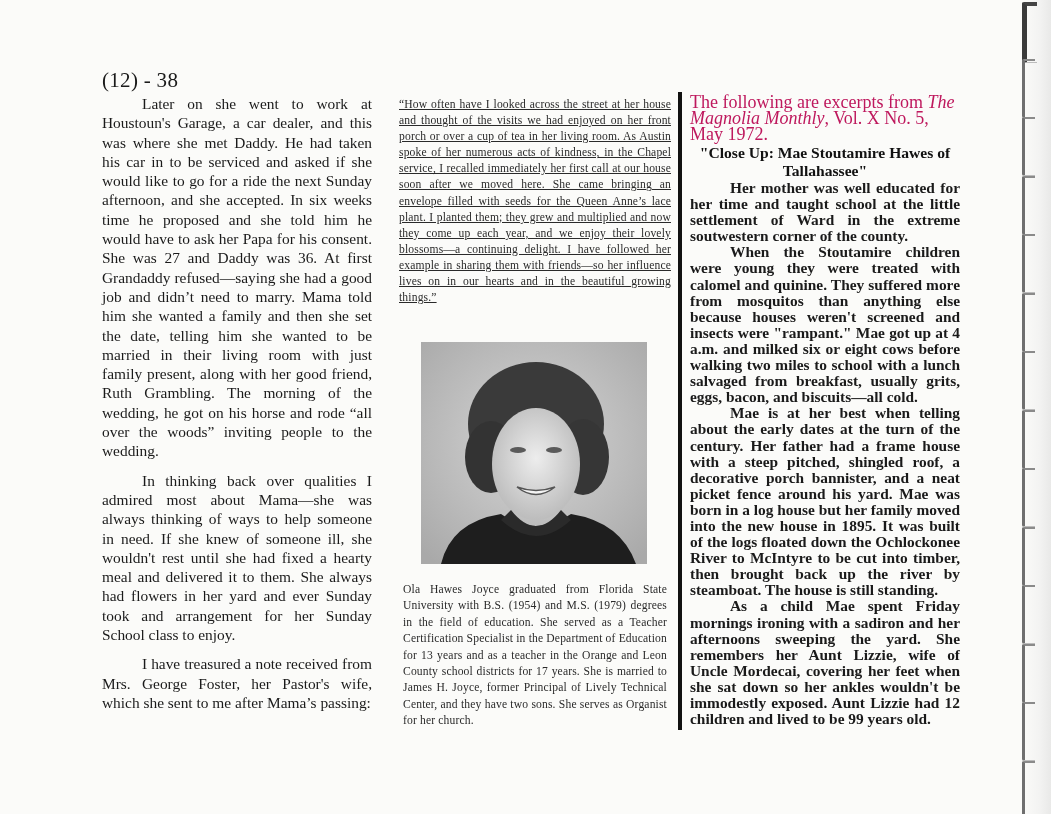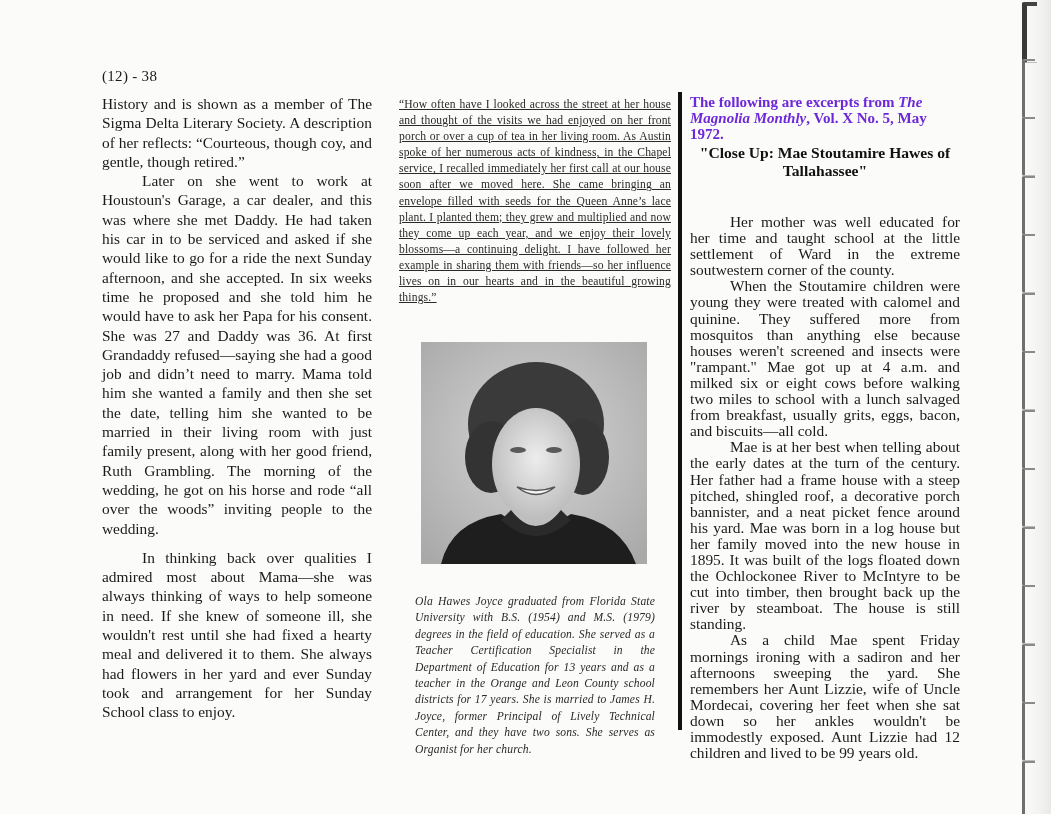--- a/index.html
+++ b/index.html
@@ -5,21 +5,21 @@
   html, body { margin: 0; padding: 0; }
   body {
     width: 1051px; height: 814px; overflow: hidden;
     background: #fbfbf9;
     position: relative;
     font-family: "Liberation Serif", "DejaVu Serif", serif;
     color: #1a1a1a;
   }
   .page-number {
     position: absolute; left: 102px; top: 68px;
-    font-size: 15px; letter-spacing: 0.3px;
+    font-size: 21px; letter-spacing: 0.3px;
   }
   .col1 {
     position: absolute; left: 102px; top: 94px; width: 270px;
     font-size: 15.4px; line-height: 19.3px; text-align: justify;
   }
   .col1 p { margin: 0; }
   .col1 .indent { text-indent: 40px; }
   .col1 .gap { margin-top: 10px; }
 
   .col2 {
@@ -34,41 +34,40 @@
     background: radial-gradient(ellipse at 50% 40%, #d0d0d0 0%, #b9b9b9 60%, #a8a8a8 100%);
     overflow: hidden;
   }
   .photo svg { width: 100%; height: 100%; display: block; }
 
   .caption {
     position: absolute; left: 399px; top: 578px; width: 272px;
     font-size: 11.6px; line-height: 16.4px; text-align: justify;
     color: #2a2a2a; letter-spacing: 0.15px;
   }
-  .caption p { margin: 16px; font-style: italic; }
+  .caption p { margin: 4px; }
 
   .divider {
     position: absolute; left: 678px; top: 92px; width: 4px; height: 638px;
     background: #111;
   }
 
   .col3 {
     position: absolute; left: 690px; top: 94px; width: 270px;
   }
   .col3 .intro {
-    font-size: 15px; line-height: 16px; color: #6d28d9; margin: 0; font-weight: bold;
+    font-size: 18px; line-height: 16px; color: #be185d; margin: 0;
   }
   .col3 .intro i { font-style: italic; }
   .col3 .headline {
     font-weight: bold; font-size: 15.6px; line-height: 18px;
     text-align: center; margin: 2px 0 0 0; color: #111;
   }
   .col3 .body {
-    margin-top: 34px;
-    font-size: 15.4px; line-height: 16.1px; text-align: justify;
+    font-size: 15.4px; line-height: 16.1px; text-align: justify; font-weight: bold;
   }
   .col3 .body p { margin: 0; text-indent: 40px; }
 
   .binding {
     position: absolute; left: 1022px; top: 0; width: 29px; height: 814px;
     background: linear-gradient(to right, #fbfbf9 0%, #f3f3f2 60%, #e9e9e8 100%);
   }
   .hole {
     position: absolute; left: 1022px; width: 10px; height: 56px;
     border-left: 3px solid #6f6f6f;
@@ -77,23 +76,23 @@
     border-radius: 2px 0 0 2px;
   }
   .hole.first { border-left-width: 5px; border-left-color: #3a3a3a; border-top-width: 4px; border-top-color:#444; }
 </style>
 </head>
 <body>
 
 <div class="page-number">(12) - 38</div>
 
 <div class="col1">
-  <p>History and is shown as a member of The Sigma Delta Literary Society.  A description of her reflects: “Courteous, though coy, and gentle, though retired.”</p>
   <p class="indent">Later on she went to work at Houstoun's Garage, a car dealer, and this was where she met Daddy.  He had taken his car in to be serviced and asked if she would like to go for a ride the next Sunday afternoon, and she accepted.  In six weeks time he proposed and she told him he would have to ask her Papa for his consent. She was 27 and Daddy was 36.  At first Grandaddy refused—saying she had a good job and didn’t need to marry. Mama told him she wanted a family and then she set the date, telling him she wanted to be married in their living room with just family present, along with her good friend, Ruth Grambling.  The morning of the wedding, he got on his horse and rode “all over the woods” inviting people to the wedding.</p>
   <p class="indent gap">In thinking back over qualities I admired most about Mama—she was always thinking of ways to help someone in need.  If she knew of someone ill, she wouldn't rest until she had fixed a hearty meal and delivered it to them.  She always had flowers in her yard and ever Sunday took and arrangement for her Sunday School class to enjoy.</p>
+  <p class="indent gap">I have treasured a note received from Mrs. George Foster, her Pastor's wife, which she sent to me after Mama’s passing:</p>
 </div>
 
 <div class="col2">
   <p>“How often have I looked across the street at her house and thought of the visits we had enjoyed on her front porch or over a cup of tea in her living room.  As Austin spoke of her numerous acts of kindness, in the Chapel service, I recalled immediately her first call at our house soon after we moved here.  She came bringing an envelope filled with seeds for the Queen Anne’s lace plant.  I planted them; they grew and multiplied and now they come up each year, and we enjoy their lovely blossoms—a continuing delight.  I have followed her example in sharing them with friends—so her influence lives on in our hearts and in the beautiful growing things.”</p>
 </div>
 
 <div class="photo">
   <svg viewBox="0 0 226 222" preserveAspectRatio="none">
     <defs>
       <radialGradient id="bg" cx="50%" cy="45%" r="70%">

